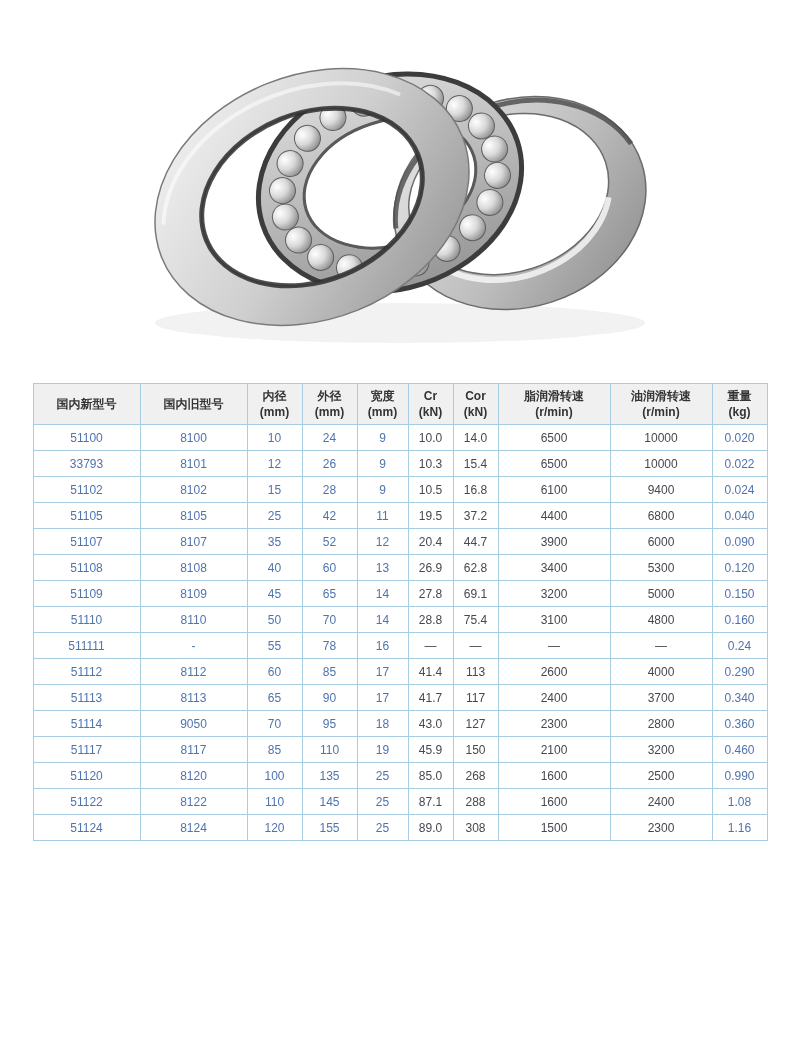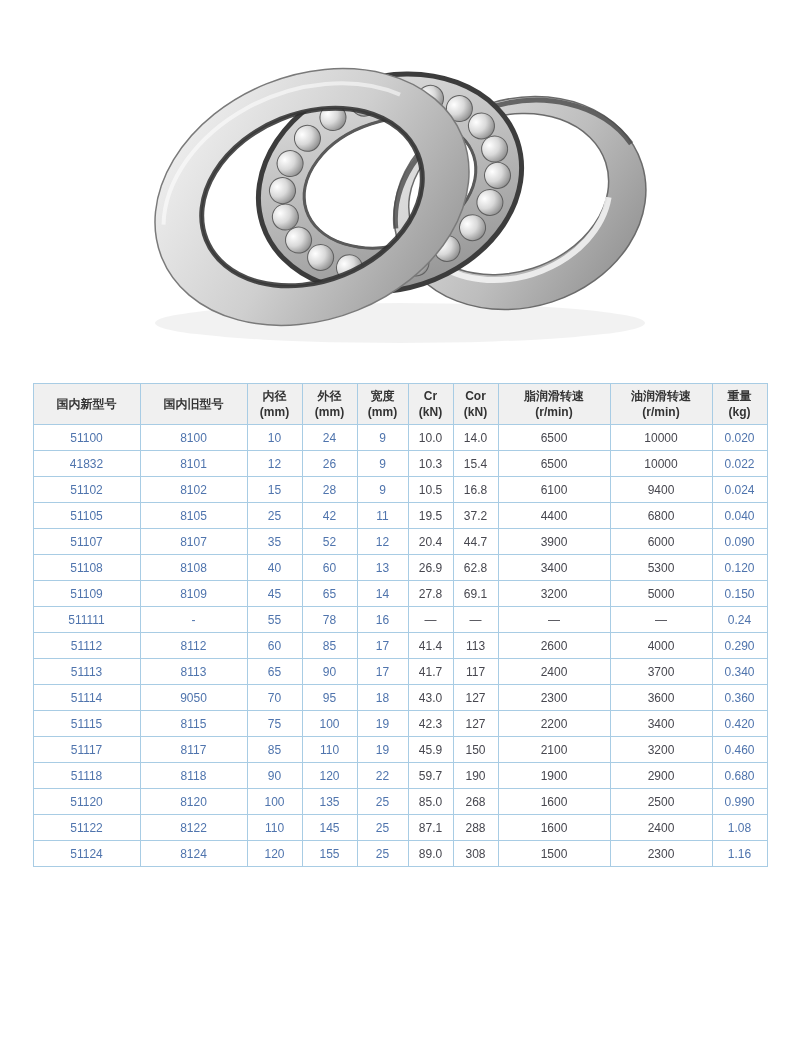--- a/index.html
+++ b/index.html
@@ -161,21 +161,21 @@
         <td class="blue">10</td>
         <td class="blue">24</td>
         <td class="blue">9</td>
         <td class="dark">10.0</td>
         <td class="dark">14.0</td>
         <td class="dark">6500</td>
         <td class="dark">10000</td>
         <td class="blue">0.020</td>
       </tr>
       <tr>
-        <td class="blue">41832</td>
+        <td class="blue">33793</td>
         <td class="blue">8101</td>
         <td class="blue">12</td>
         <td class="blue">26</td>
         <td class="blue">9</td>
         <td class="dark">10.3</td>
         <td class="dark">15.4</td>
         <td class="dark">6500</td>
         <td class="dark">10000</td>
         <td class="blue">0.022</td>
       </tr>
@@ -233,20 +233,32 @@
         <td class="blue">45</td>
         <td class="blue">65</td>
         <td class="blue">14</td>
         <td class="dark">27.8</td>
         <td class="dark">69.1</td>
         <td class="dark">3200</td>
         <td class="dark">5000</td>
         <td class="blue">0.150</td>
       </tr>
       <tr>
+        <td class="blue">51110</td>
+        <td class="blue">8110</td>
+        <td class="blue">50</td>
+        <td class="blue">70</td>
+        <td class="blue">14</td>
+        <td class="dark">28.8</td>
+        <td class="dark">75.4</td>
+        <td class="dark">3100</td>
+        <td class="dark">4800</td>
+        <td class="blue">0.160</td>
+      </tr>
+      <tr>
         <td class="blue">511111</td>
         <td class="blue">-</td>
         <td class="blue">55</td>
         <td class="blue">78</td>
         <td class="blue">16</td>
         <td class="dark">—</td>
         <td class="dark">—</td>
         <td class="dark">—</td>
         <td class="dark">—</td>
         <td class="blue">0.24</td>
@@ -277,60 +289,36 @@
       </tr>
       <tr>
         <td class="blue">51114</td>
         <td class="blue">9050</td>
         <td class="blue">70</td>
         <td class="blue">95</td>
         <td class="blue">18</td>
         <td class="dark">43.0</td>
         <td class="dark">127</td>
         <td class="dark">2300</td>
-        <td class="dark">3600</td>
+        <td class="dark">2800</td>
         <td class="blue">0.360</td>
-      </tr>
-      <tr>
-        <td class="blue">51115</td>
-        <td class="blue">8115</td>
-        <td class="blue">75</td>
-        <td class="blue">100</td>
-        <td class="blue">19</td>
-        <td class="dark">42.3</td>
-        <td class="dark">127</td>
-        <td class="dark">2200</td>
-        <td class="dark">3400</td>
-        <td class="blue">0.420</td>
       </tr>
       <tr>
         <td class="blue">51117</td>
         <td class="blue">8117</td>
         <td class="blue">85</td>
         <td class="blue">110</td>
         <td class="blue">19</td>
         <td class="dark">45.9</td>
         <td class="dark">150</td>
         <td class="dark">2100</td>
         <td class="dark">3200</td>
         <td class="blue">0.460</td>
       </tr>
       <tr>
-        <td class="blue">51118</td>
-        <td class="blue">8118</td>
-        <td class="blue">90</td>
-        <td class="blue">120</td>
-        <td class="blue">22</td>
-        <td class="dark">59.7</td>
-        <td class="dark">190</td>
-        <td class="dark">1900</td>
-        <td class="dark">2900</td>
-        <td class="blue">0.680</td>
-      </tr>
-      <tr>
         <td class="blue">51120</td>
         <td class="blue">8120</td>
         <td class="blue">100</td>
         <td class="blue">135</td>
         <td class="blue">25</td>
         <td class="dark">85.0</td>
         <td class="dark">268</td>
         <td class="dark">1600</td>
         <td class="dark">2500</td>
         <td class="blue">0.990</td>

